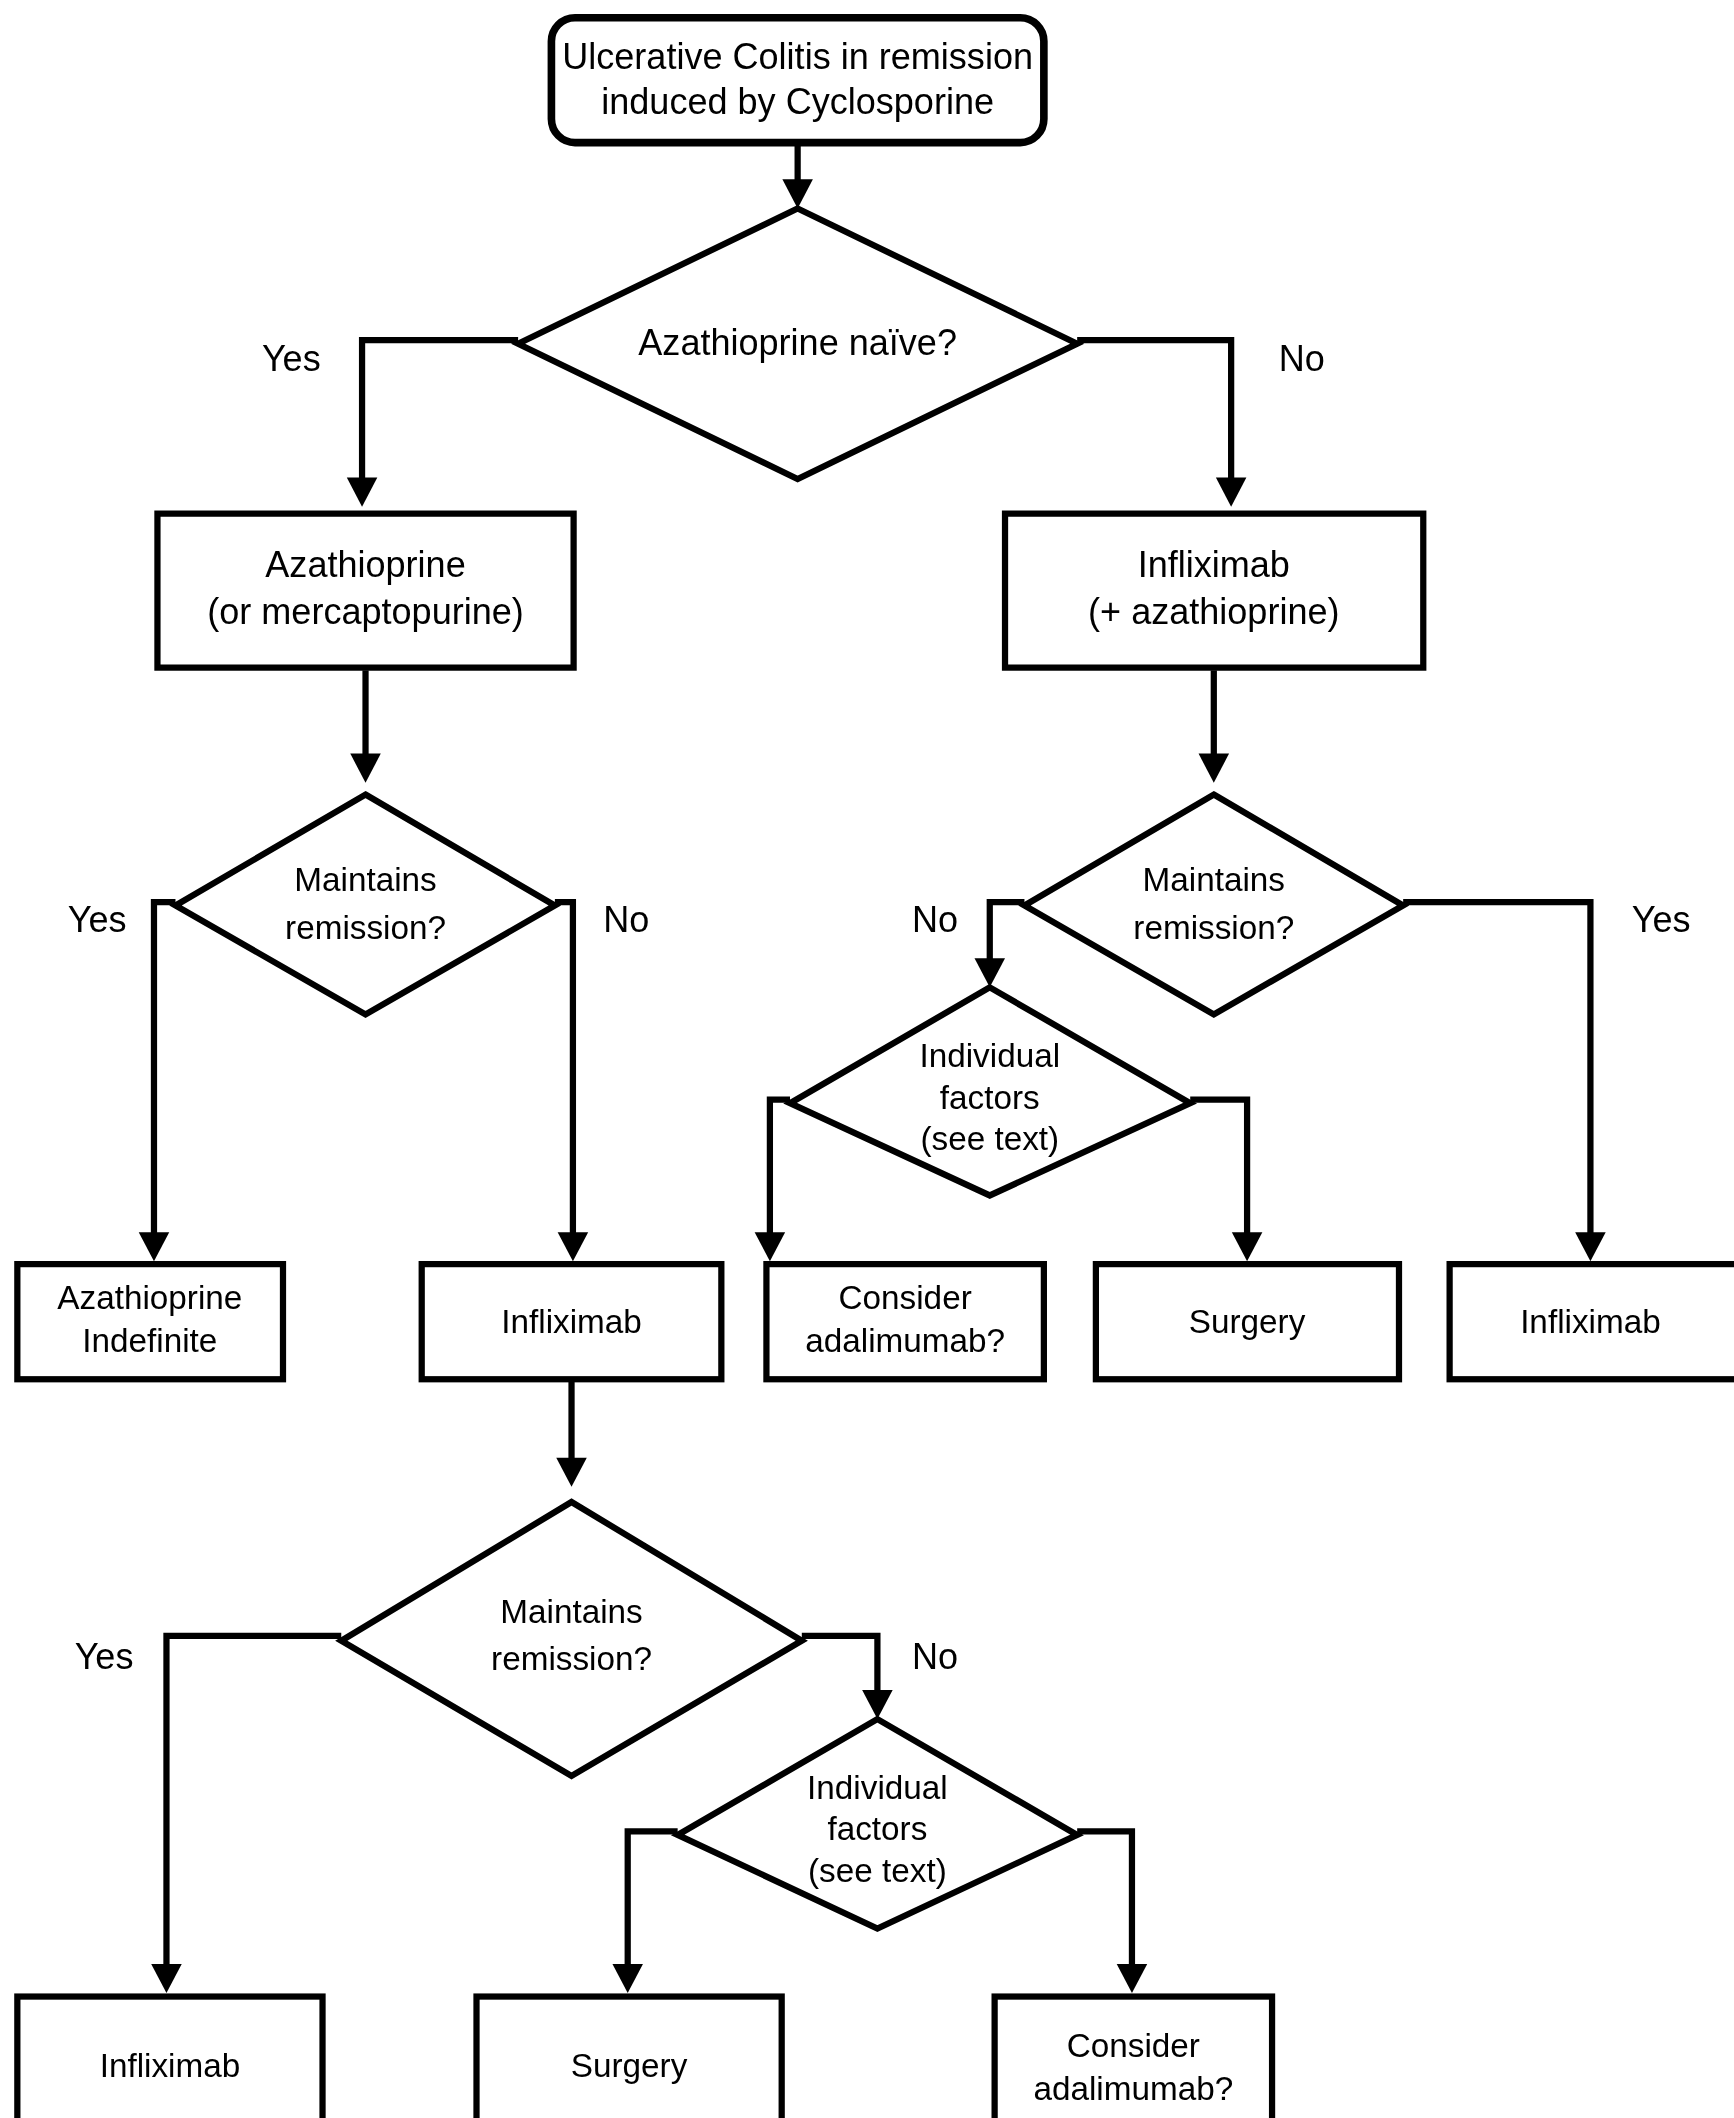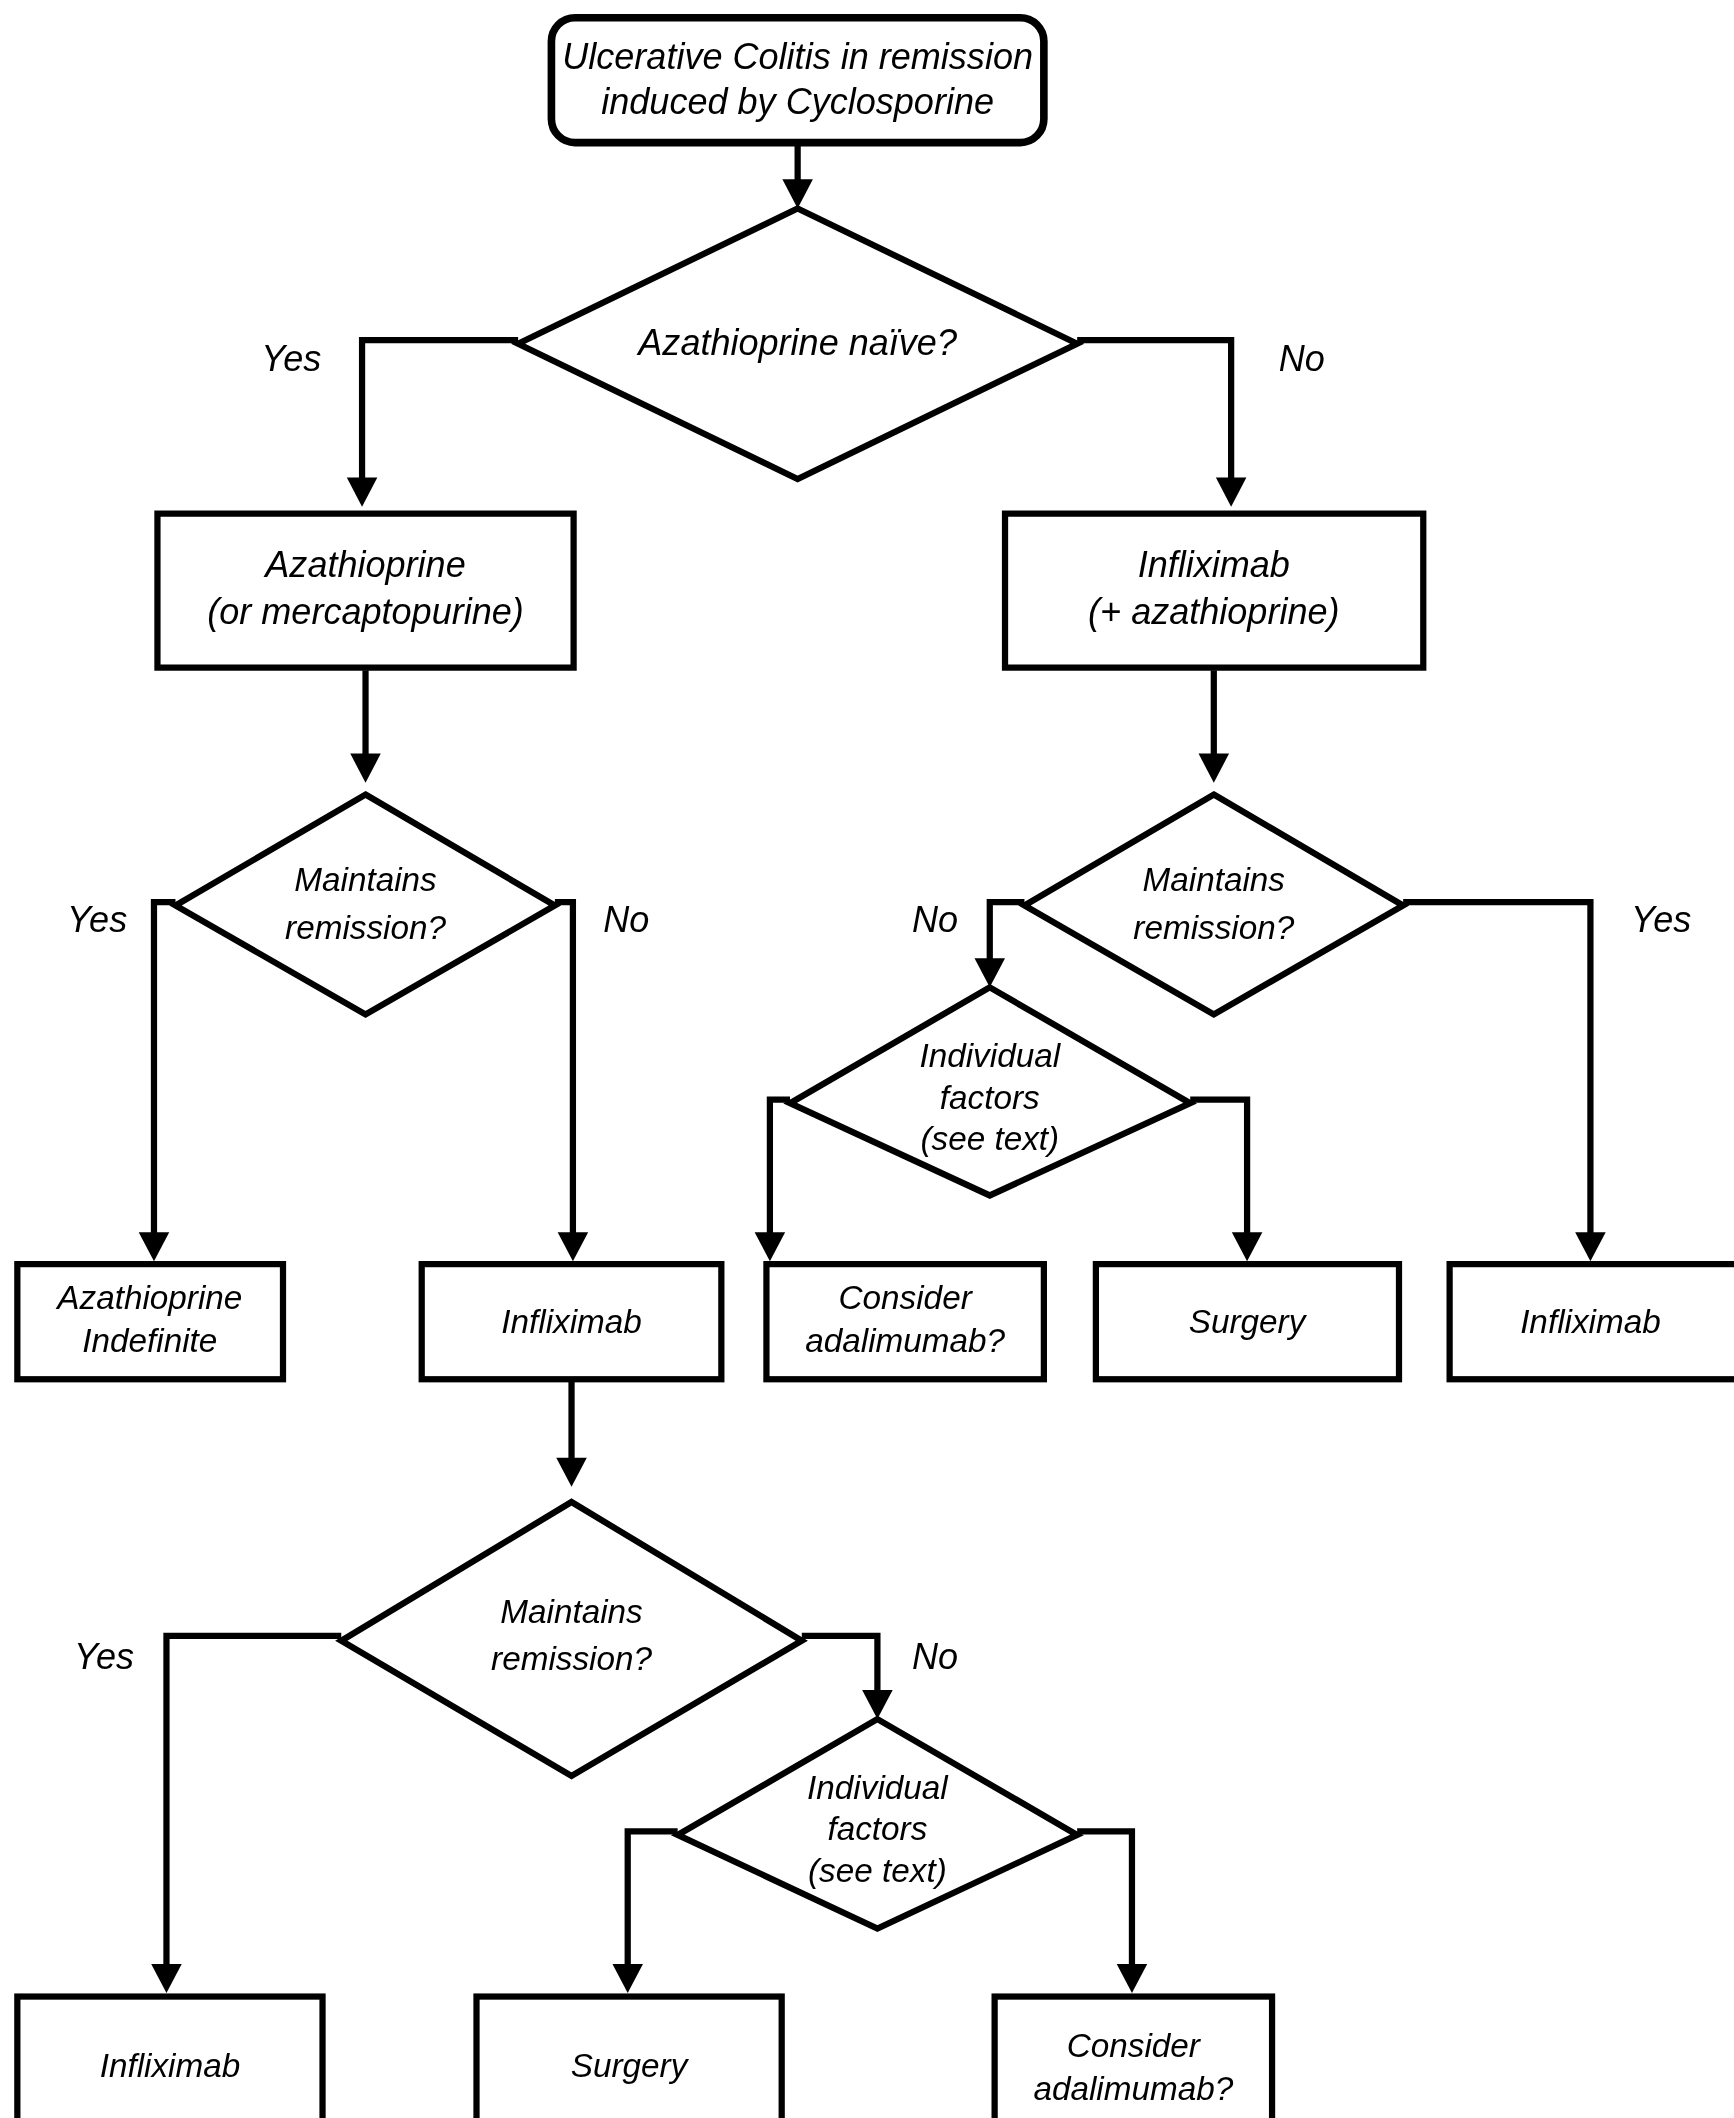--- a/index.html
+++ b/index.html
@@ -11,21 +11,20 @@
     width: 1734px;
     height: 2119px;
     font-family: "Liberation Sans", sans-serif;
   }
   #flowchart-root {
     position: relative;
     width: 1734px;
     height: 2119px;
     background: #ffffff;
     overflow: hidden;
-    font-style: italic;
   }
   svg.diagram {
     display: block;
     width: 1734px;
     height: 2119px;
   }
   .shape-stroke {
     fill: #ffffff;
     stroke: #000000;
     stroke-width: 9;

